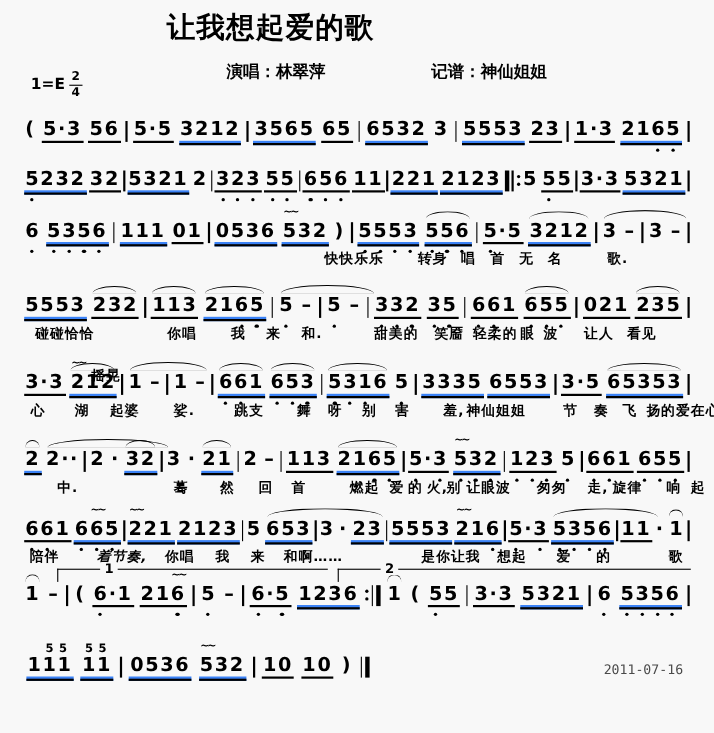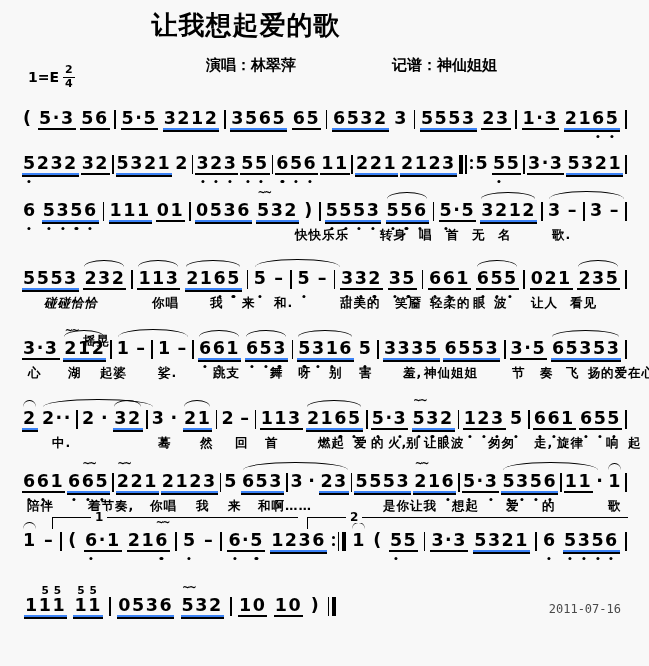--- a/index.html
+++ b/index.html
@@ -238,21 +238,21 @@
         <span class="bar">
           <span class="thin"></span>
         </span>
         <span class="tok"><span class="grp u1"><span class="ch">0</span><span class="ch">2</span><span class="ch">1</span></span></span>
         <span class="tok arc"><span class="grp u1"><span class="ch">2</span><span class="ch">3</span><span class="ch">5</span></span></span>
         <span class="bar">
           <span class="thin"></span>
         </span>
       </div>
       <div class="lyric-row">
-        <span class="lyr" style="left: 44px; font-style: italic;">碰碰恰恰</span>
+        <span class="lyr" style="left: 32px;">碰碰恰恰</span>
         <span class="lyr" style="left: 83px; margin-top: 38px;">摇晃</span>
         <span class="lyr" style="left: 152px;">你唱</span>
         <span class="lyr" style="left: 210px;">我</span>
         <span class="lyr" style="left: 242px;">来</span>
         <span class="lyr" style="left: 274px;">和.</span>
         <span class="lyr" style="left: 340px;">甜美的</span>
         <span class="lyr" style="left: 395px;">笑靥</span>
         <span class="lyr" style="left: 430px;">轻柔的</span>
         <span class="lyr" style="left: 473px;">眼</span>
         <span class="lyr" style="left: 494px;">波</span>
@@ -416,21 +416,21 @@
         </span>
         <span class="tok"><span class="grp u1"><span class="ch">1</span><span class="ch">1</span></span></span>
         <span class="tok"><span class="grp u0"><span class="ch">·</span></span></span>
         <span class="tok arc"><span class="grp u0"><span class="ch">1</span></span></span>
         <span class="bar">
           <span class="thin"></span>
         </span>
       </div>
       <div class="lyric-row">
         <span class="lyr" style="left: 27px;">陪伴</span>
-        <span class="lyr" style="left: 88px;">着节奏,</span>
+        <span class="lyr" style="left: 88px; font-style: italic;">着节奏,</span>
         <span class="lyr" style="left: 150px;">你唱</span>
         <span class="lyr" style="left: 196px;">我</span>
         <span class="lyr" style="left: 228px;">来</span>
         <span class="lyr" style="left: 258px; text-align: center;">和啊……</span>
         <span class="lyr" style="left: 383px;">是你让我</span>
         <span class="lyr" style="left: 452px;">想起</span>
         <span class="lyr" style="left: 506px;">爱</span>
         <span class="lyr" style="left: 542px;">的</span>
         <span class="lyr" style="left: 608px;">歌</span>
       </div>

